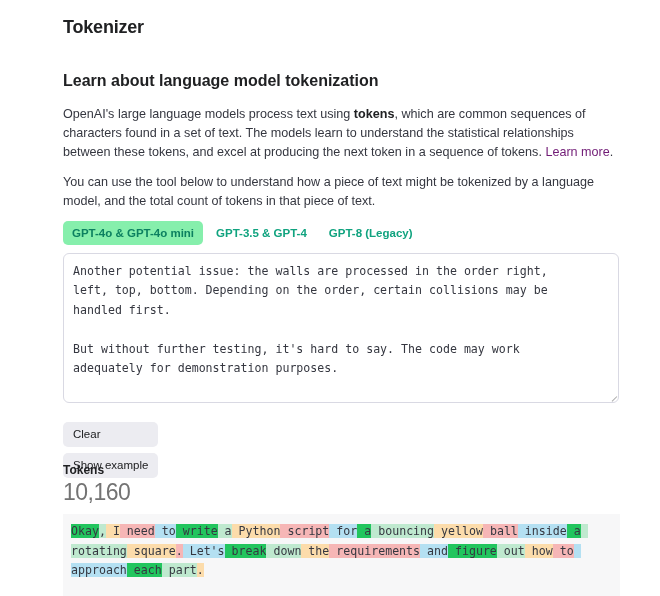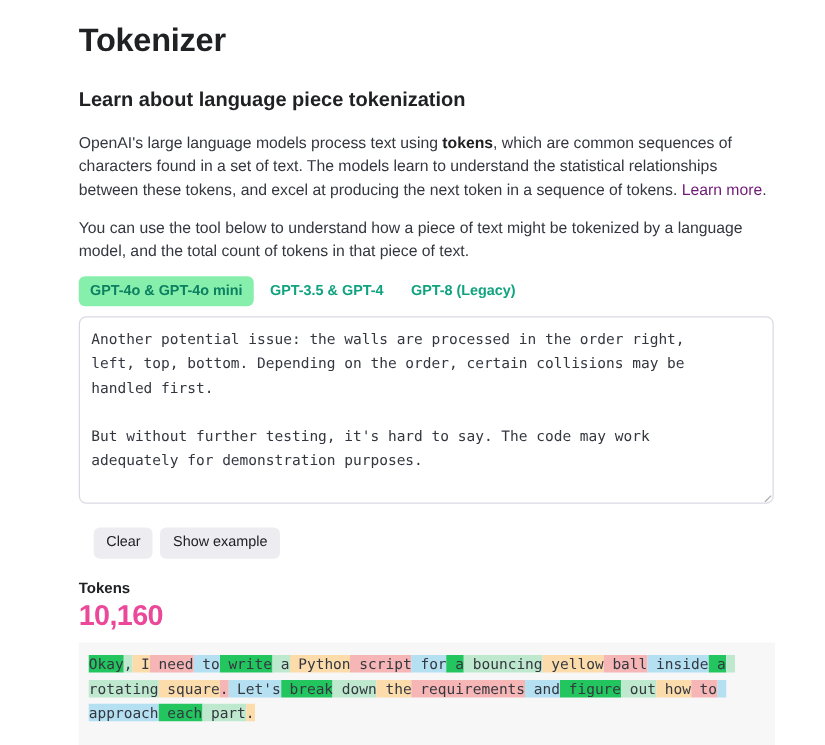--- a/index.html
+++ b/index.html
@@ -1,47 +1,47 @@
 <!DOCTYPE html>
 <html><head>
 <meta charset="utf-8">
 <style>
   html, body { margin: 0; padding: 0; background: #ffffff; }
   body { width: 660px; height: 596px; overflow: hidden; font-family: "Liberation Sans", sans-serif; color: #202123; position: relative; }
   .wrap { position: absolute; left: 63px; top: 0; width: 557px; }
-  h1 { font-size: 26px; font-weight: 600; margin: 0; position: absolute; top: 17px; left: 0; letter-spacing: -0.2px; color: #202123; }
+  h1 { font-size: 18px; font-weight: 600; margin: 0; position: absolute; top: 17px; left: 0; letter-spacing: -0.2px; color: #202123; }
   h2 { font-size: 16px; font-weight: 600; margin: 0; position: absolute; top: 72px; left: 0; color: #202123; }
   .para { position: absolute; left: 0; width: 560px; font-size: 12.6px; line-height: 19px; color: #353740; margin: 0; }
   .p1 { top: 105px; }
   .p2 { top: 173px; }
   .para b { font-weight: 700; color: #202123; }
   .link { color: #701a75; text-decoration: none; cursor: pointer; }
   .tabs { position: absolute; top: 221px; left: 0; display: flex; gap: 4px; }
   .tab { font-size: 11.5px; font-weight: 600; color: #10a37f; padding: 5px 9px; border-radius: 5px; cursor: pointer; height: 14px; line-height: 14px; }
   .tab.active { background: #86efac; color: #0c8060; }
   .textarea { position: absolute; top: 253px; left: 0; width: 536px; height: 140px; border: 1px solid #d9d9e3; border-radius: 6px; padding: 8px 9px 0 9px; font-family: "DejaVu Sans Mono", monospace; font-size: 11.6px; line-height: 19.4px; color: #353740; white-space: pre-wrap; overflow: hidden; background: #fff; }
   .resize { position: absolute; right: 2px; bottom: 2px; width: 7px; height: 7px; border-right: 1px solid #aaa; transform: rotate(45deg); }
-  .btns { position: absolute; top: 422px; left: 12px; display: flex; gap: 6px; }
+  .btns { position: absolute; top: 422px; left: 0; display: flex; gap: 6px; flex-direction: column; }
   .btn { background: #ececf1; border-radius: 5px; font-size: 11.5px; font-weight: 500; color: #202123; padding: 0 10px; height: 25px; line-height: 25px; cursor: pointer; }
   .stats { position: absolute; top: 463px; left: 0; display: flex; gap: 20px; }
   .stat-label { font-size: 12px; font-weight: 600; color: #202123; }
-  .stat-value { font-size: 23px; font-weight: 700; color: #ec4899; margin-top: 2px; letter-spacing: -0.5px; }
+  .stat-value { font-size: 23px; font-weight: 400; color: #737373; margin-top: 2px; letter-spacing: -0.5px; }
   .tokens { position: absolute; top: 514px; left: 0; width: 541px; height: 82px; background: #f7f7f8; padding: 8px 8px 0 8px; box-sizing: border-box; font-family: "DejaVu Sans Mono", monospace; font-size: 11.6px; line-height: 19.5px; color: #353740; white-space: pre-wrap; width: 557px; }
   .t0 { background: #22c55e; }
   .t1 { background: #bfe9cf; }
   .t2 { background: #fcdcab; }
   .t3 { background: #f6b6b6; }
   .t4 { background: #b4e0f2; }
 </style>
 </head>
 <body>
 
 <div class="wrap">
   <h1>Tokenizer</h1>
-  <h2>Learn about language piece tokenization</h2>
+  <h2>Learn about language model tokenization</h2>
 
   <p class="para p1"><span>OpenAI's large language models process text using </span><b>tokens</b><span>, which are common sequences of characters found in a set of text. The models learn to understand the statistical relationships between these tokens, and excel at producing the next token in a sequence of tokens. </span><a class="link">Learn more</a><span>.</span></p>
 
   <p class="para p2">You can use the tool below to understand how a piece of text might be tokenized by a language model, and the total count of tokens in that piece of text.</p>
 
   <div class="tabs">
     <div class="tab active">GPT-4o &amp; GPT-4o mini</div>
     <div class="tab">GPT-3.5 &amp; GPT-4</div>
     <div class="tab">GPT-8 (Legacy)</div>
   </div>

